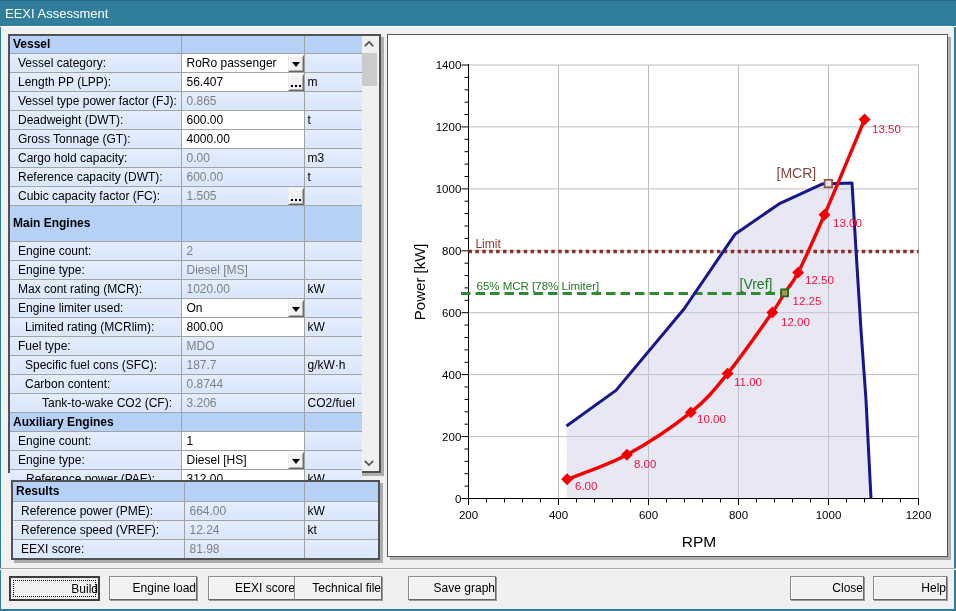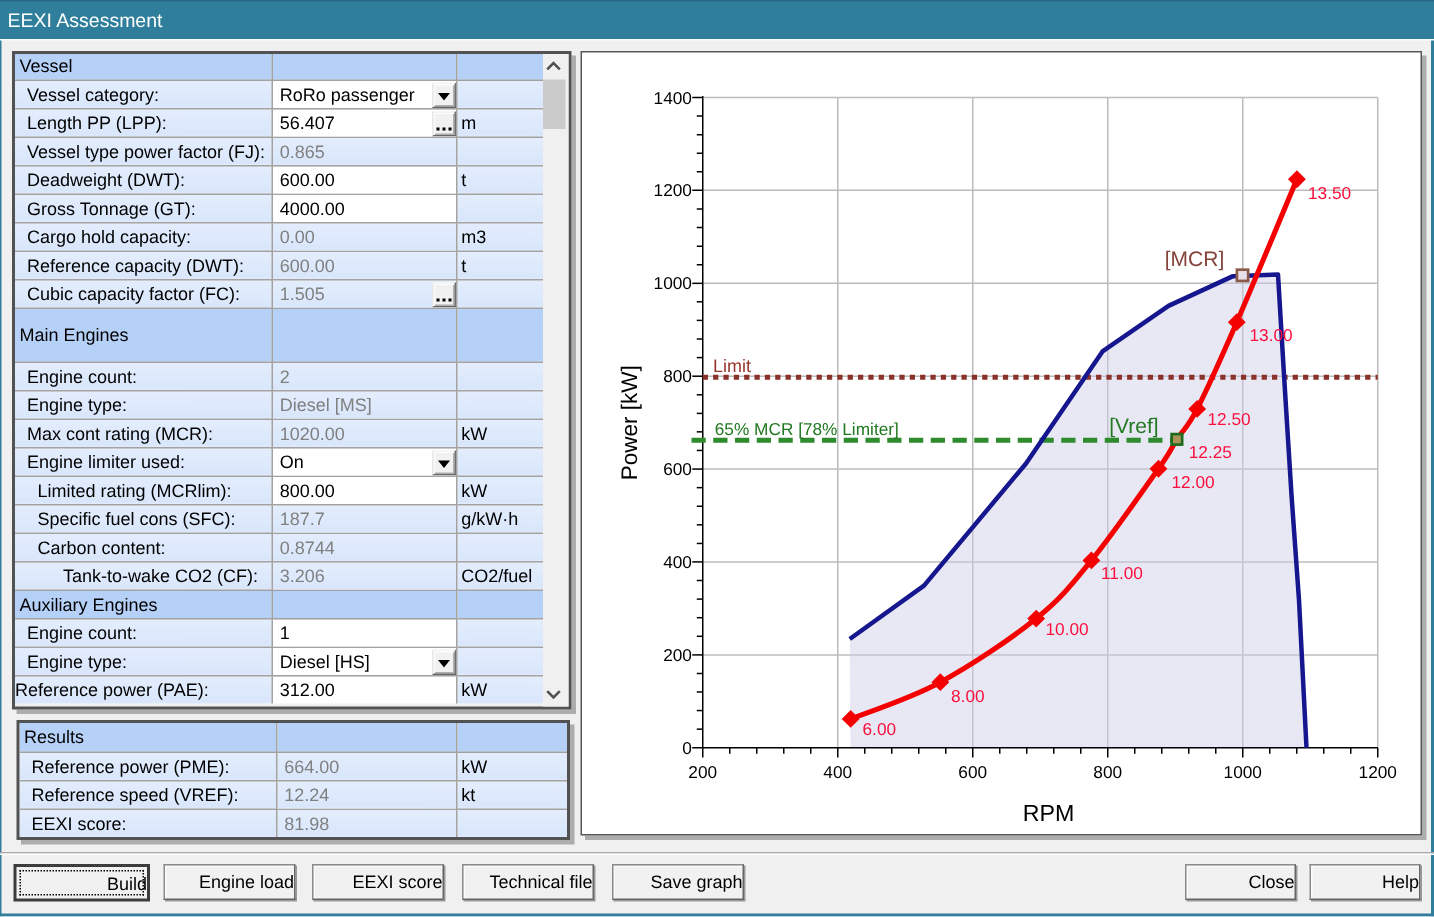--- a/index.html
+++ b/index.html
@@ -13,21 +13,21 @@
   border:2px solid #525252; background:#f0f0f0; box-shadow:3px 3px 0 #adadad; }
 .chart { position:absolute; left:387px; top:34px; width:561px; height:523px;
   border:1px solid #565656; background:#fff; box-shadow:3px 3px 0 #adadad; }
 table.grid { border-collapse:collapse; table-layout:fixed; width:352px; }
 .panel2 table.grid { width:365px; }
 table.grid td { font-size:12px; overflow:hidden; white-space:nowrap;
   border-right:1px solid #a2a2a2; border-bottom:1px solid #a2a2a2; padding:0;
   background:linear-gradient(#e3edfd,#d9e6fb); vertical-align:middle; }
 table.grid td:last-child { border-right:none; }
 table.grid tr:last-child td { border-bottom:none; }
-table.grid td.hd { background:#b6d1f8 !important; font-weight:normal; color:#000;
+table.grid td.hd { background:#b6d1f8 !important; font-weight:bold; color:#000;
   padding-left:3px; }
 table.grid td.lb { color:#000; }
 table.grid td.un { color:#000; padding-left:3px; }
 table.grid td.vro { color:#808080; padding-left:5px; position:relative; }
 table.grid td.ved { color:#000; padding-left:5px; background:#fff !important; position:relative; }
 .cbtn { position:absolute; right:0; top:1px; bottom:0; width:16px; background:#f1f1f1;
   border-top:1px solid #f6f6f6; border-left:1px solid #e9e9e9;
   border-right:1px solid #6f6f6f; border-bottom:1px solid #666;
   box-shadow:inset 1px 1px 0 #fdfdfd, inset -1px -1px 0 #aeaeae;
   display:flex; align-items:center; justify-content:center; }
@@ -136,20 +136,25 @@
               <span class="tri"></span>
             </span></td>
           <td class="un"></td>
         </tr>
 <tr style="height:19px">
           <td class="lb" style="padding-left:15px">Limited rating (MCRlim):</td>
           <td class="ved">800.00</td>
           <td class="un">kW</td>
         </tr>
 <tr style="height:19px">
+          <td class="lb" style="padding-left:8px">Fuel type:</td>
+          <td class="vro">MDO</td>
+          <td class="un"></td>
+        </tr>
+<tr style="height:19px">
           <td class="lb" style="padding-left:15px">Specific fuel cons (SFC):</td>
           <td class="vro">187.7</td>
           <td class="un">g/kW·h</td>
         </tr>
 <tr style="height:19px">
           <td class="lb" style="padding-left:15px">Carbon content:</td>
           <td class="vro">0.8744</td>
           <td class="un"></td>
         </tr>
 <tr style="height:19px">
@@ -168,21 +173,21 @@
           <td class="un"></td>
         </tr>
 <tr style="height:19px">
           <td class="lb" style="padding-left:8px">Engine type:</td>
           <td class="ved">Diesel [HS]<span class="cbtn">
               <span class="tri"></span>
             </span></td>
           <td class="un"></td>
         </tr>
 <tr style="height:19px">
-          <td class="lb" style="padding-left:0">Reference power (PAE):</td>
+          <td class="lb" style="padding-left:16px">Reference power (PAE):</td>
           <td class="ved">312.00</td>
           <td class="un">kW</td>
         </tr>
 </tbody>
     </table>
 <div class="sbar">
  <svg class="sb-btn" style="top:0" width="17" height="17">
         <polyline points="2.8,10.2 7,6 11.2,10.2" stroke="#505050" stroke-width="1.7" fill="none"></polyline>
       </svg>
  <div class="sb-thumb"></div>
@@ -347,16 +352,16 @@
 <rect x="393.1" y="254.4" width="7" height="7" fill="#ab9255" stroke="#1e6b1e" stroke-width="1.8"></rect>
 <text x="351.5" y="253.5" font-size="14" fill="#217821">[Vref]</text>
 </svg>
 </div>
 
 <div class="sep"></div>
 <div class="sep2"></div>
 <div class="btn def"><div class="foc"></div>Build</div>
 <div class="btn" style="left:109px">Engine load</div>
 <div class="btn" style="left:208px">EEXI score</div>
-<div class="btn" style="left:308px">Technical file</div>
+<div class="btn" style="left:294px">Technical file</div>
 <div class="btn" style="left:408px">Save graph</div>
 <div class="btn" style="left:790px;width:74px">Close</div>
 <div class="btn" style="left:873px;width:74px">Help</div>
 
 </body></html>

